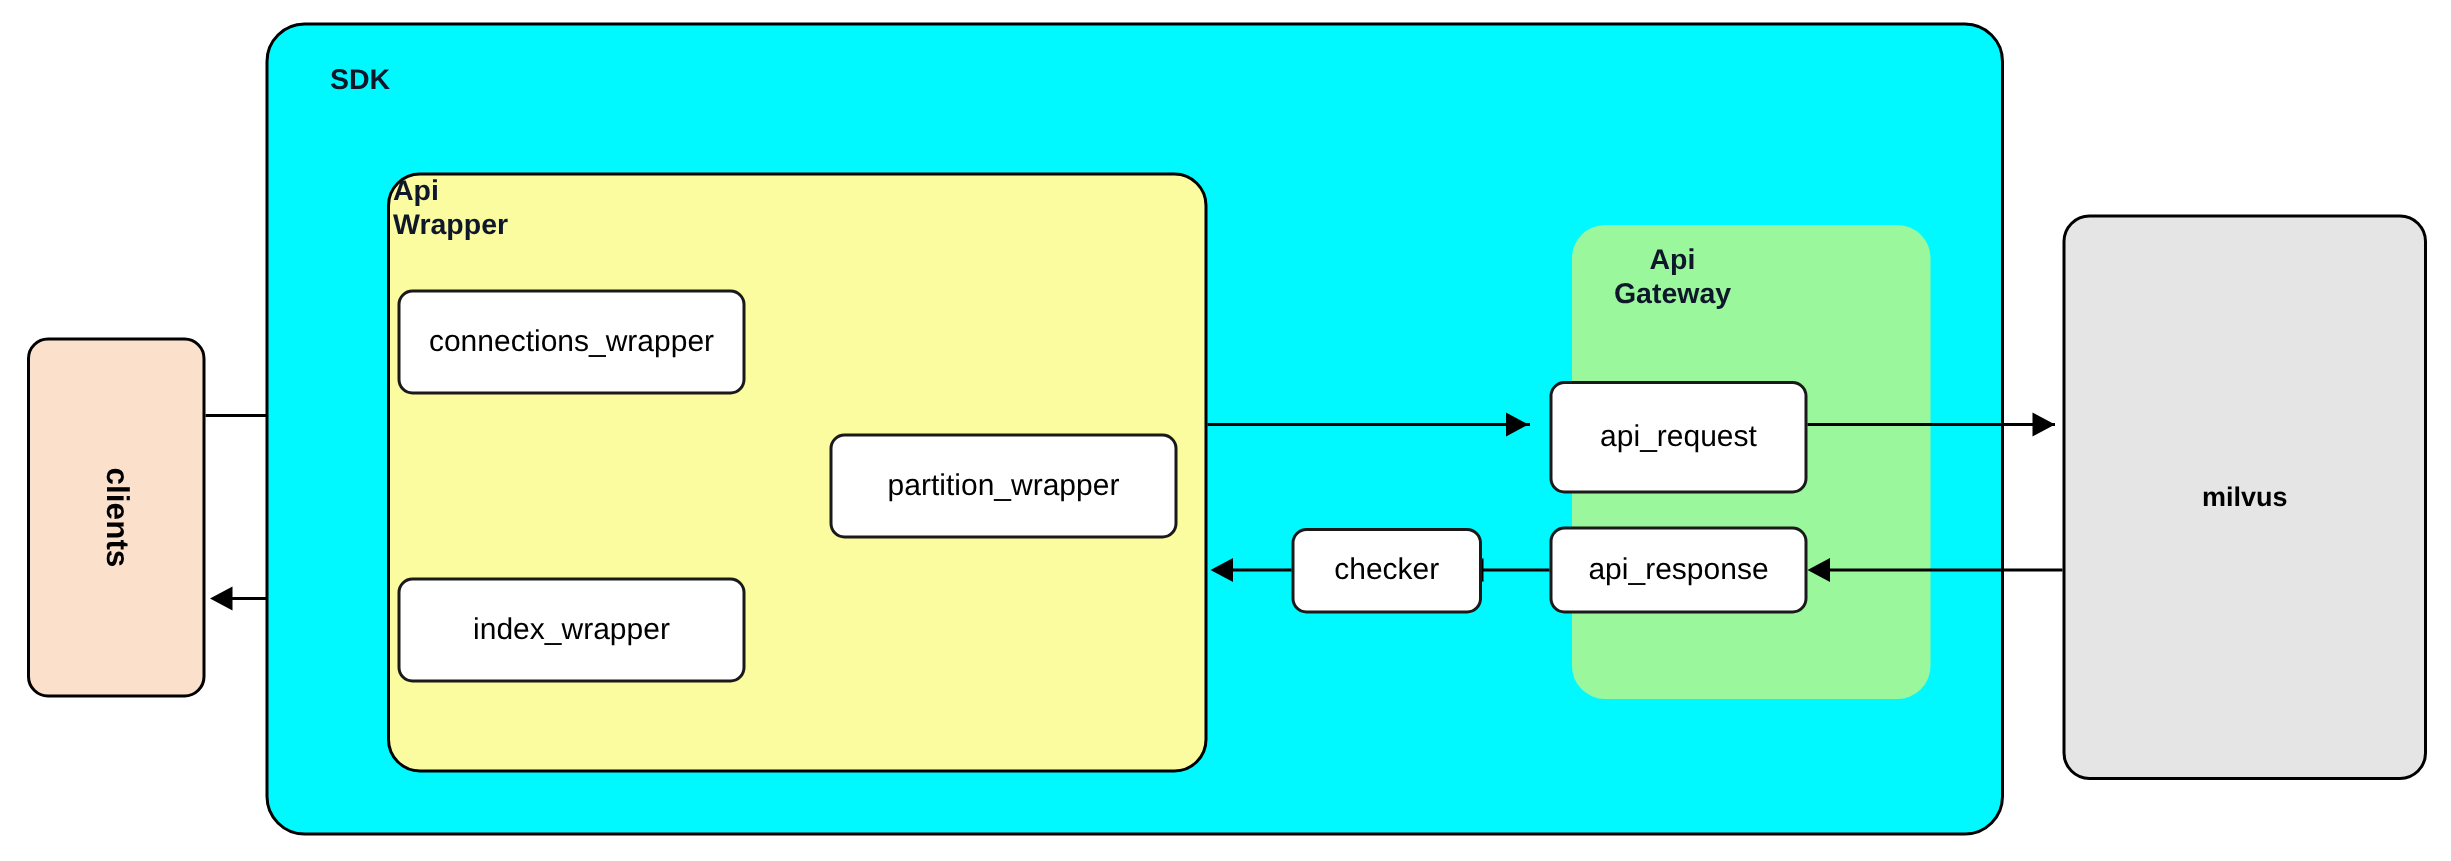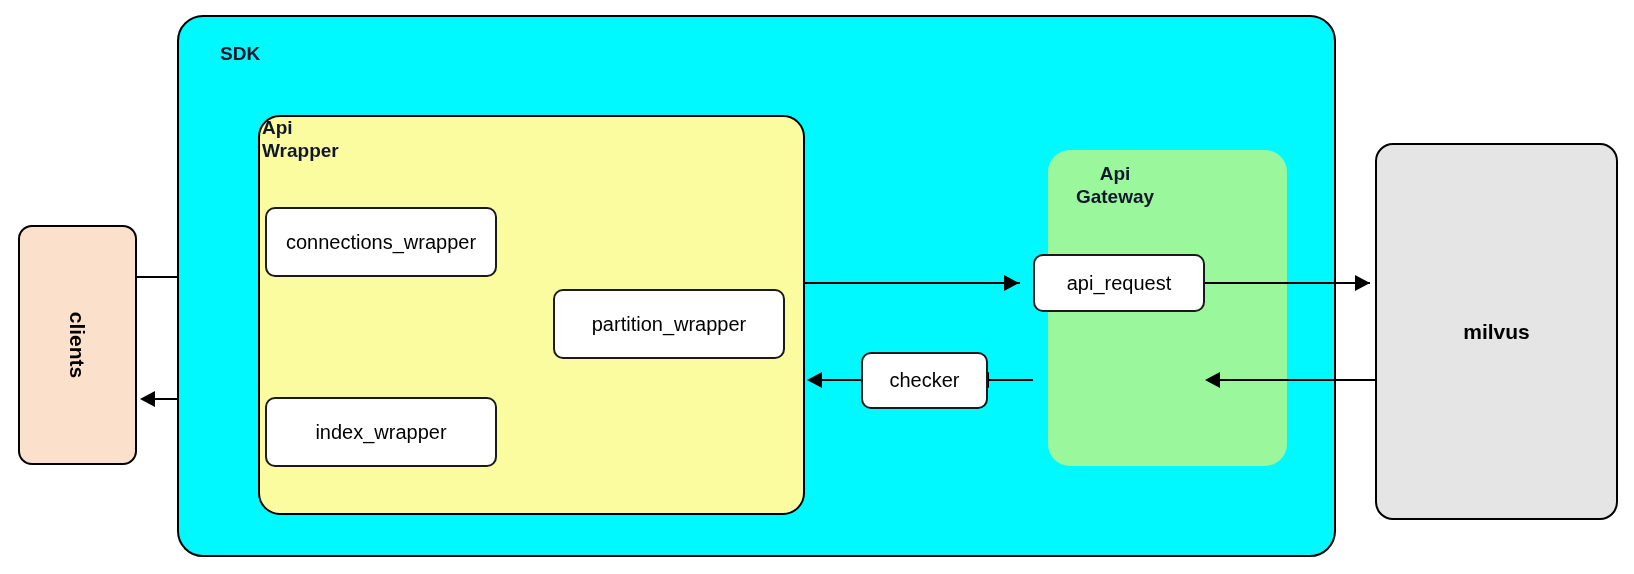--- a/index.html
+++ b/index.html
@@ -49,32 +49,32 @@
     display:flex;align-items:center;justify-content:center;
   }
   .clients-label{
     font-weight:bold;font-size:21px;color:#000000;
     transform:rotate(90deg);white-space:nowrap;
   }
   .milvus-box{
     left:1375px;top:143px;width:243px;height:377px;
     background:#e5e5e5;border:2px solid #000000;border-radius:18px;
     display:flex;align-items:center;justify-content:center;
-    font-weight:bold;font-size:21px;color:#000000;
+    font-weight:bold;font-size:18px;color:#000000;
   }
 
   
   .w-c1{left:265px;}
   .w-c2{left:553px;}
-  .w-r1{top:207px;}
+  .w-r1{top:193px;}
   .w-r2{top:289px;}
-  .w-r3{top:385px;margin-top:12px;}
+  .w-r3{top:385px;}
   .w-cell{width:232px;height:70px;}
 
-  .api-request{left:1033px;top:254px;width:172px;height:58px;}
+  .api-request{left:1033px;top:254px;width:172px;height:75px;}
   .api-response{left:1033px;top:351px;width:172px;height:58px;}
   .checker-box{left:861px;top:352px;width:127px;height:57px;}
 
   
   .line{position:absolute;background:#000000;height:2px;}
   .arrow-r,.arrow-l{
     position:absolute;width:0;height:0;
     border-top:8px solid transparent;border-bottom:8px solid transparent;
   }
   .arrow-r{border-left:15px solid #000000;}
@@ -107,20 +107,21 @@
   <div class="node leaf w-cell w-c1 w-r3">index_wrapper</div>
 
   <div class="node gateway-box"></div>
   <div class="block-title gateway-title">Api
 Gateway</div>
 
   <div class="line" style="left:805px;top:282px;width:215px;"></div>
   <div class="arrow-r" style="left:1004px;top:275px;"></div>
 
   <div class="node leaf api-request">api_request</div>
+  <div class="node leaf api-response">api_response</div>
 
   <div class="line" style="left:1205px;top:282px;width:165px;"></div>
   <div class="arrow-r" style="left:1355px;top:275px;"></div>
 
   <div class="line" style="left:1215px;top:379px;width:160px;"></div>
   <div class="arrow-l" style="left:1205px;top:372px;"></div>
 
   <div class="line" style="left:984px;top:379px;width:49px;"></div>
   <div class="arrow-l" style="left:974px;top:372px;"></div>
 

